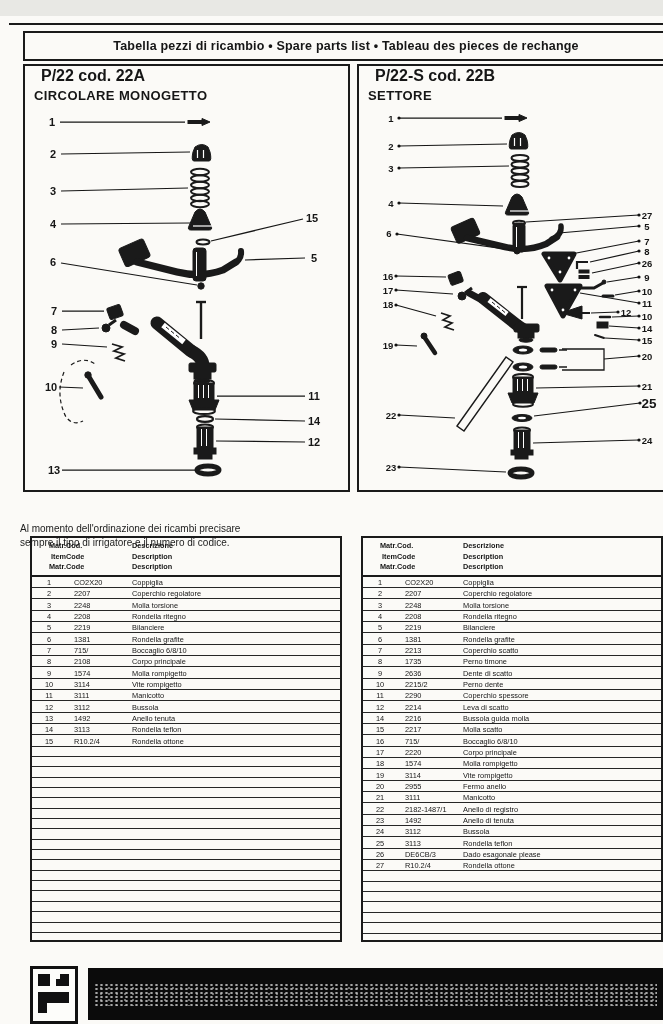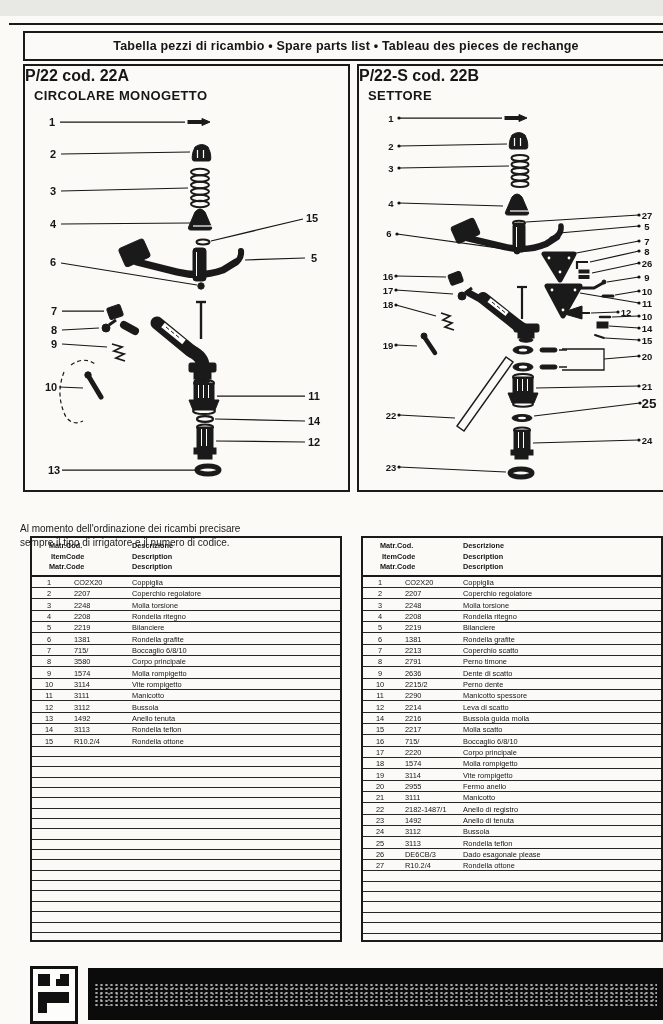--- a/index.html
+++ b/index.html
@@ -6,21 +6,21 @@
   .page{position:relative;width:663px;height:1024px;margin:16px auto;background:#fbfaf7;
         font-family:"Liberation Sans",sans-serif;color:#161616;overflow:hidden;}
   .top-rule{position:absolute;left:9px;top:7px;width:654px;height:2px;background:#1a1a1a;}
   .title-box{position:absolute;left:23px;top:15px;width:642px;height:26px;border:2px solid #1a1a1a;
              display:flex;align-items:center;justify-content:center;}
   .title-box span{font-weight:bold;font-size:12.5px;letter-spacing:.2px;}
 
   .panel{position:absolute;top:48px;height:424px;border:2px solid #1a1a1a;}
   .panel-left{left:23px;width:323px;}
   .panel-right{left:357px;width:308px;}
-  .panel h1{position:absolute;left:0;top:1px;margin:0;font-size:16px;font-weight:bold;z-index:3;}
+  .panel h1{position:absolute;left:16px;top:1px;margin:0;font-size:16px;font-weight:bold;z-index:3;}
   .panel h2{position:absolute;left:9px;top:22px;margin:0;font-size:13px;font-weight:bold;letter-spacing:.4px;z-index:3;}
   .panel svg{position:absolute;left:0;top:0;z-index:1;}
   .callout{position:absolute;transform:translate(-50%,-50%);font-weight:bold;z-index:2;white-space:nowrap;}
   .panel-left .callout{font-size:11px;}
   .panel-right .callout{font-size:9.5px;}
   .callout.big{font-size:13.5px;}
   .leaders line{stroke:#161616;stroke-width:1.25;}
 
   .note{position:absolute;top:496px;font-size:10px;line-height:1.38;color:#1c1c1c;}
   .note-it{left:20px;width:232px;}
@@ -431,21 +431,21 @@
           <span class="c1">1381</span>
           <span class="c2">Rondella grafite</span>
         </div>
         <div class="trow">
           <span class="c0">7</span>
           <span class="c1">715/</span>
           <span class="c2">Boccaglio 6/8/10</span>
         </div>
         <div class="trow">
           <span class="c0">8</span>
-          <span class="c1">3580</span>
+          <span class="c1">2108</span>
           <span class="c2">Corpo principale</span>
         </div>
         <div class="trow">
           <span class="c0">9</span>
           <span class="c1">1574</span>
           <span class="c2">Molla rompigetto</span>
         </div>
         <div class="trow">
           <span class="c0">10</span>
           <span class="c1">3114</span>
@@ -547,37 +547,37 @@
           <span class="c1">1381</span>
           <span class="c2">Rondella grafite</span>
         </div>
         <div class="trow">
           <span class="c0">7</span>
           <span class="c1">2213</span>
           <span class="c2">Coperchio scatto</span>
         </div>
         <div class="trow">
           <span class="c0">8</span>
-          <span class="c1">2791</span>
+          <span class="c1">1735</span>
           <span class="c2">Perno timone</span>
         </div>
         <div class="trow">
           <span class="c0">9</span>
           <span class="c1">2636</span>
           <span class="c2">Dente di scatto</span>
         </div>
         <div class="trow">
           <span class="c0">10</span>
           <span class="c1">2215/2</span>
           <span class="c2">Perno dente</span>
         </div>
         <div class="trow">
           <span class="c0">11</span>
           <span class="c1">2290</span>
-          <span class="c2">Manicotto spessore</span>
+          <span class="c2">Coperchio spessore</span>
         </div>
         <div class="trow">
           <span class="c0">12</span>
           <span class="c1">2214</span>
           <span class="c2">Leva di scatto</span>
         </div>
         <div class="trow">
           <span class="c0">14</span>
           <span class="c1">2216</span>
           <span class="c2">Bussola guida molla</span>

